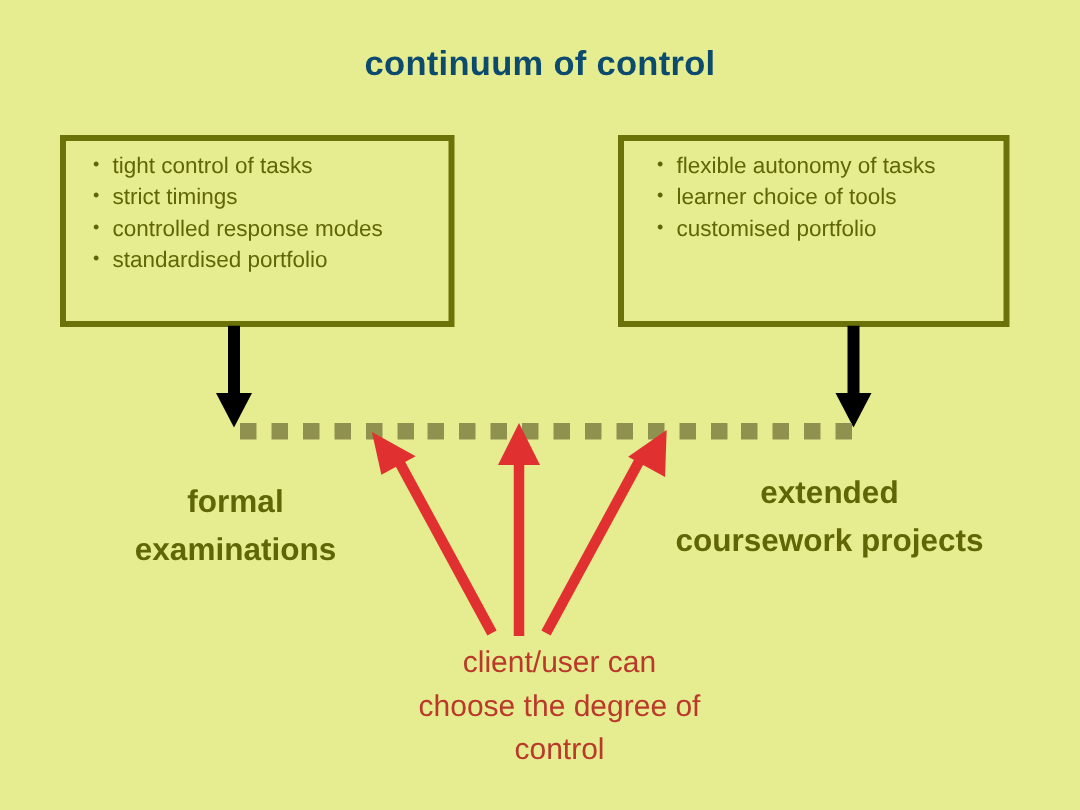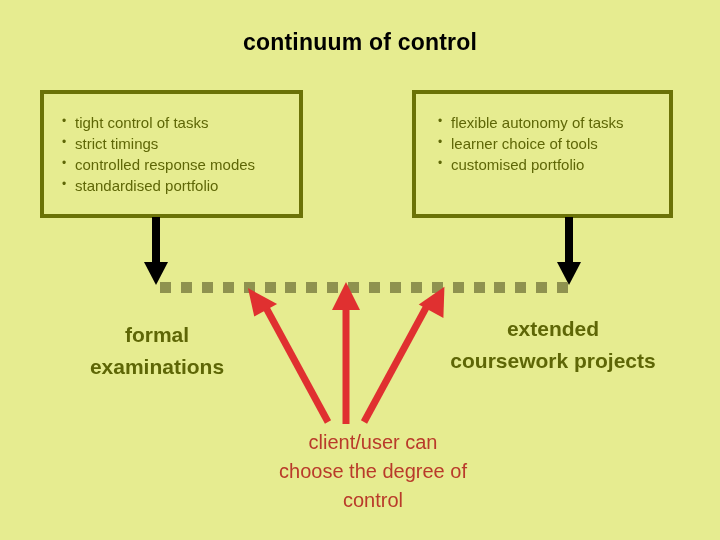--- a/index.html
+++ b/index.html
@@ -22,31 +22,31 @@
 
   
   #title {
     position: absolute;
     left: 0;
     top: 29px;
     width: 720px;
     text-align: center;
     font-size: 23px;
     font-weight: bold;
-    color: #000000;
+    color: #0c4a6e;
     letter-spacing: 0.2px;
   }
 
   
   .panel {
     position: absolute;
     box-sizing: border-box;
     border: 4px solid #6b7207;
     background: transparent;
-    padding: 18px 0 0 0;
+    padding: 6px 0 0 0;
   }
   #panel-left  { left: 40px;  top: 90px; width: 263px; height: 128px; }
   #panel-right { left: 412px; top: 90px; width: 261px; height: 128px; }
 
   .bullets {
     list-style: none;
     margin: 0;
     padding: 0 0 0 18px;
   }
   .bullets li {

